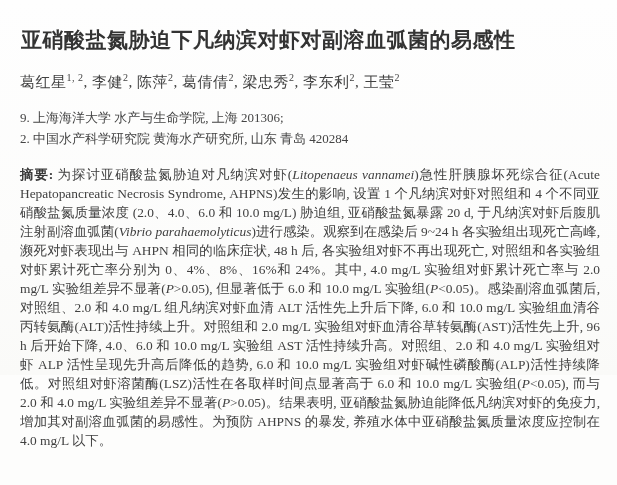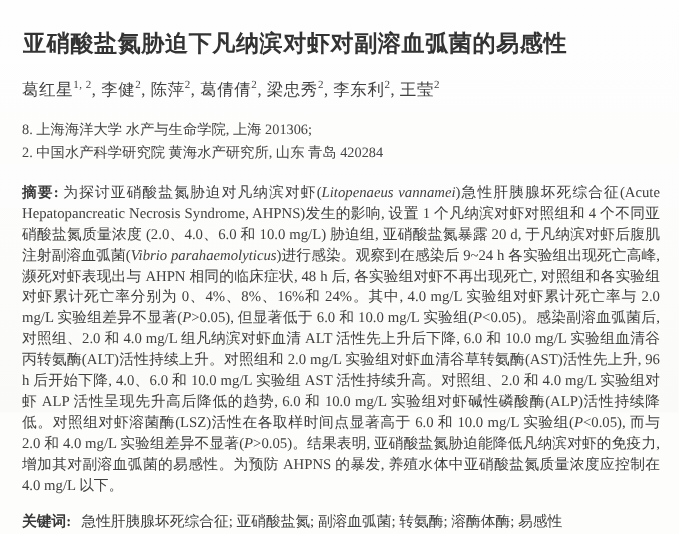--- a/index.html
+++ b/index.html
@@ -67,27 +67,23 @@
 </head>
 <body>
 
 <div class="page">
 
   <h1 class="title">亚硝酸盐氮胁迫下凡纳滨对虾对副溶血弧菌的易感性</h1>
 
   <div class="authors"><span>葛红星<sup>1, 2</sup></span>, <span>李健<sup>2</sup></span>, <span>陈萍<sup>2</sup></span>, <span>葛倩倩<sup>2</sup></span>, <span>梁忠秀<sup>2</sup></span>, <span>李东利<sup>2</sup></span>, <span>王莹<sup>2</sup></span></div>
 
   <div class="affiliations">
-    <div>8. 上海海洋大学 水产与生命学院, 上海 201306;</div>
+    <div>9. 上海海洋大学 水产与生命学院, 上海 201306;</div>
     <div>2. 中国水产科学研究院 黄海水产研究所, 山东 青岛 420284</div>
   </div>
 
   <div class="abstract">
     <span class="label">摘要:</span>
     <span id="abstract-text"><span>为探讨亚硝酸盐氮胁迫对凡纳滨对虾(</span><span class="it">Litopenaeus vannamei</span><span>)急性肝胰腺坏死综合征(Acute Hepatopancreatic Necrosis Syndrome, AHPNS)发生的影响, 设置 1 个凡纳滨对虾对照组和 4 个不同亚硝酸盐氮质量浓度 (2.0、4.0、6.0 和 10.0 mg/L) 胁迫组, 亚硝酸盐氮暴露 20 d, 于凡纳滨对虾后腹肌注射副溶血弧菌(</span><span class="it">Vibrio parahaemolyticus</span><span>)进行感染。观察到在感染后 9~24 h 各实验组出现死亡高峰, 濒死对虾表现出与 AHPN 相同的临床症状, 48 h 后, 各实验组对虾不再出现死亡, 对照组和各实验组对虾累计死亡率分别为 0、4%、8%、16%和 24%。其中, 4.0 mg/L 实验组对虾累计死亡率与 2.0 mg/L 实验组差异不显著(</span><span class="it">P</span><span>&gt;0.05), 但显著低于 6.0 和 10.0 mg/L 实验组(</span><span class="it">P</span><span>&lt;0.05)。感染副溶血弧菌后, 对照组、2.0 和 4.0 mg/L 组凡纳滨对虾血清 ALT 活性先上升后下降, 6.0 和 10.0 mg/L 实验组血清谷丙转氨酶(ALT)活性持续上升。对照组和 2.0 mg/L 实验组对虾血清谷草转氨酶(AST)活性先上升, 96 h 后开始下降, 4.0、6.0 和 10.0 mg/L 实验组 AST 活性持续升高。对照组、2.0 和 4.0 mg/L 实验组对虾 ALP 活性呈现先升高后降低的趋势, 6.0 和 10.0 mg/L 实验组对虾碱性磷酸酶(ALP)活性持续降低。对照组对虾溶菌酶(LSZ)活性在各取样时间点显著高于 6.0 和 10.0 mg/L 实验组(</span><span class="it">P</span><span>&lt;0.05), 而与 2.0 和 4.0 mg/L 实验组差异不显著(</span><span class="it">P</span><span>&gt;0.05)。结果表明, 亚硝酸盐氮胁迫能降低凡纳滨对虾的免疫力, 增加其对副溶血弧菌的易感性。为预防 AHPNS 的暴发, 养殖水体中亚硝酸盐氮质量浓度应控制在 4.0 mg/L 以下。</span></span>
   </div>
 
-  <div class="kw">
-    <span class="label">关键词:</span>
-    <span>急性肝胰腺坏死综合征; 亚硝酸盐氮; 副溶血弧菌; 转氨酶; 溶酶体酶; 易感性</span>
-  </div>
 
 </div>
 
 </body></html>

